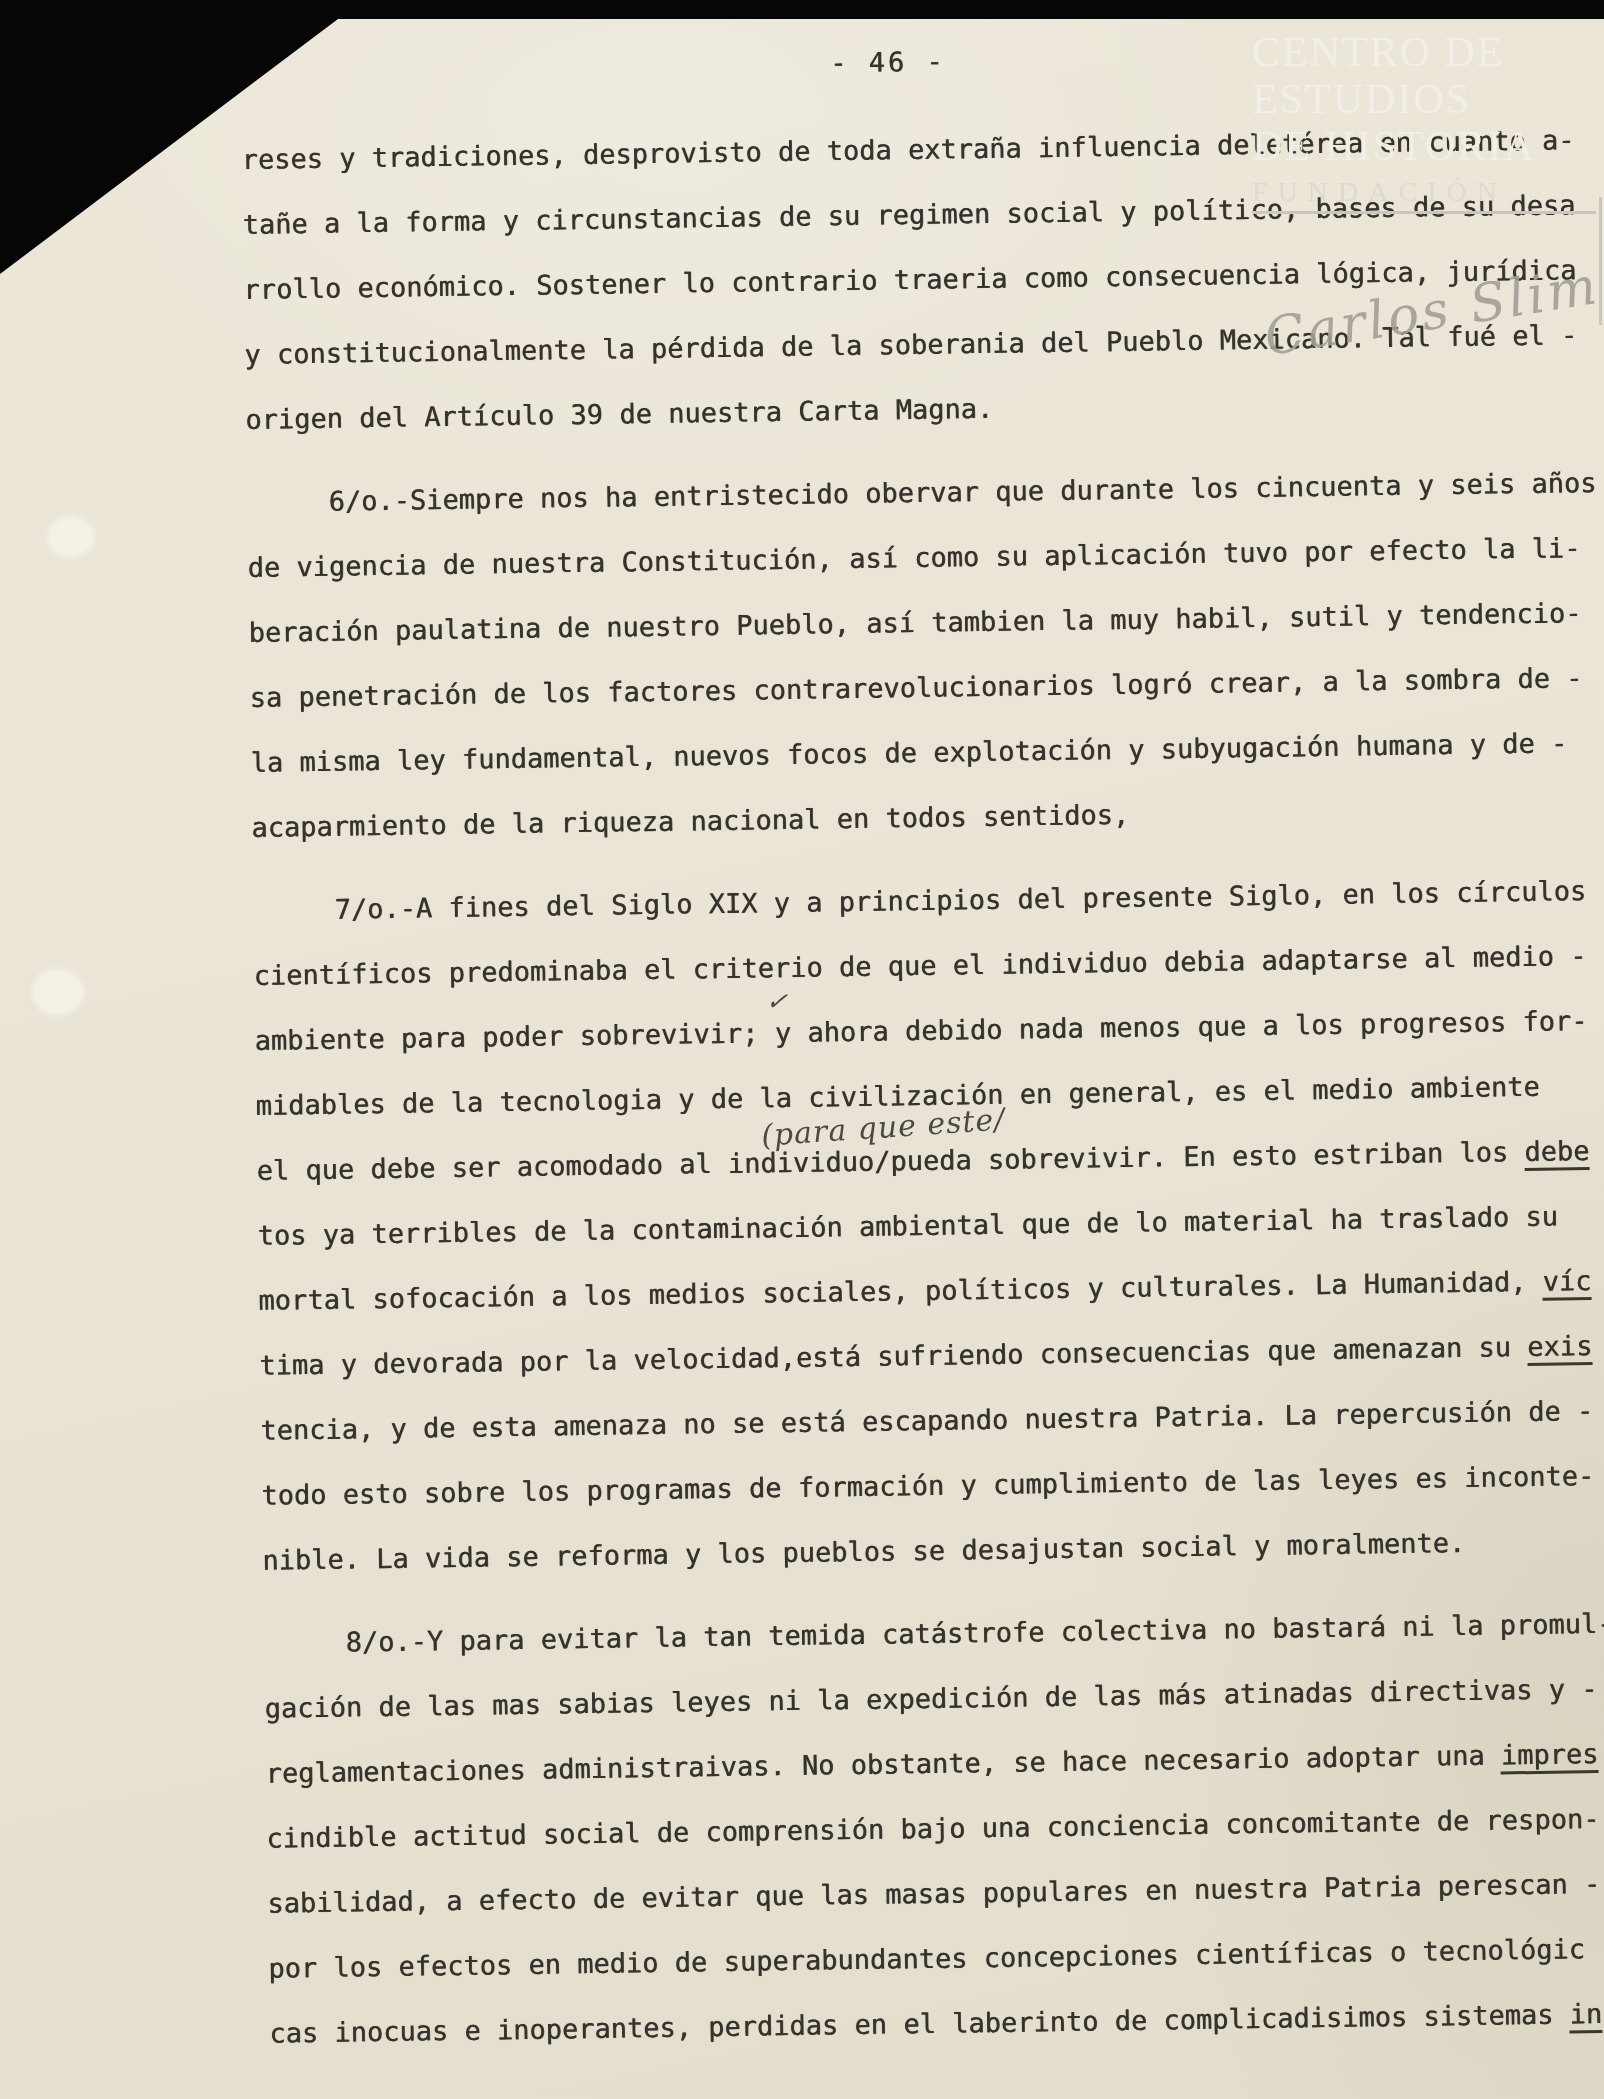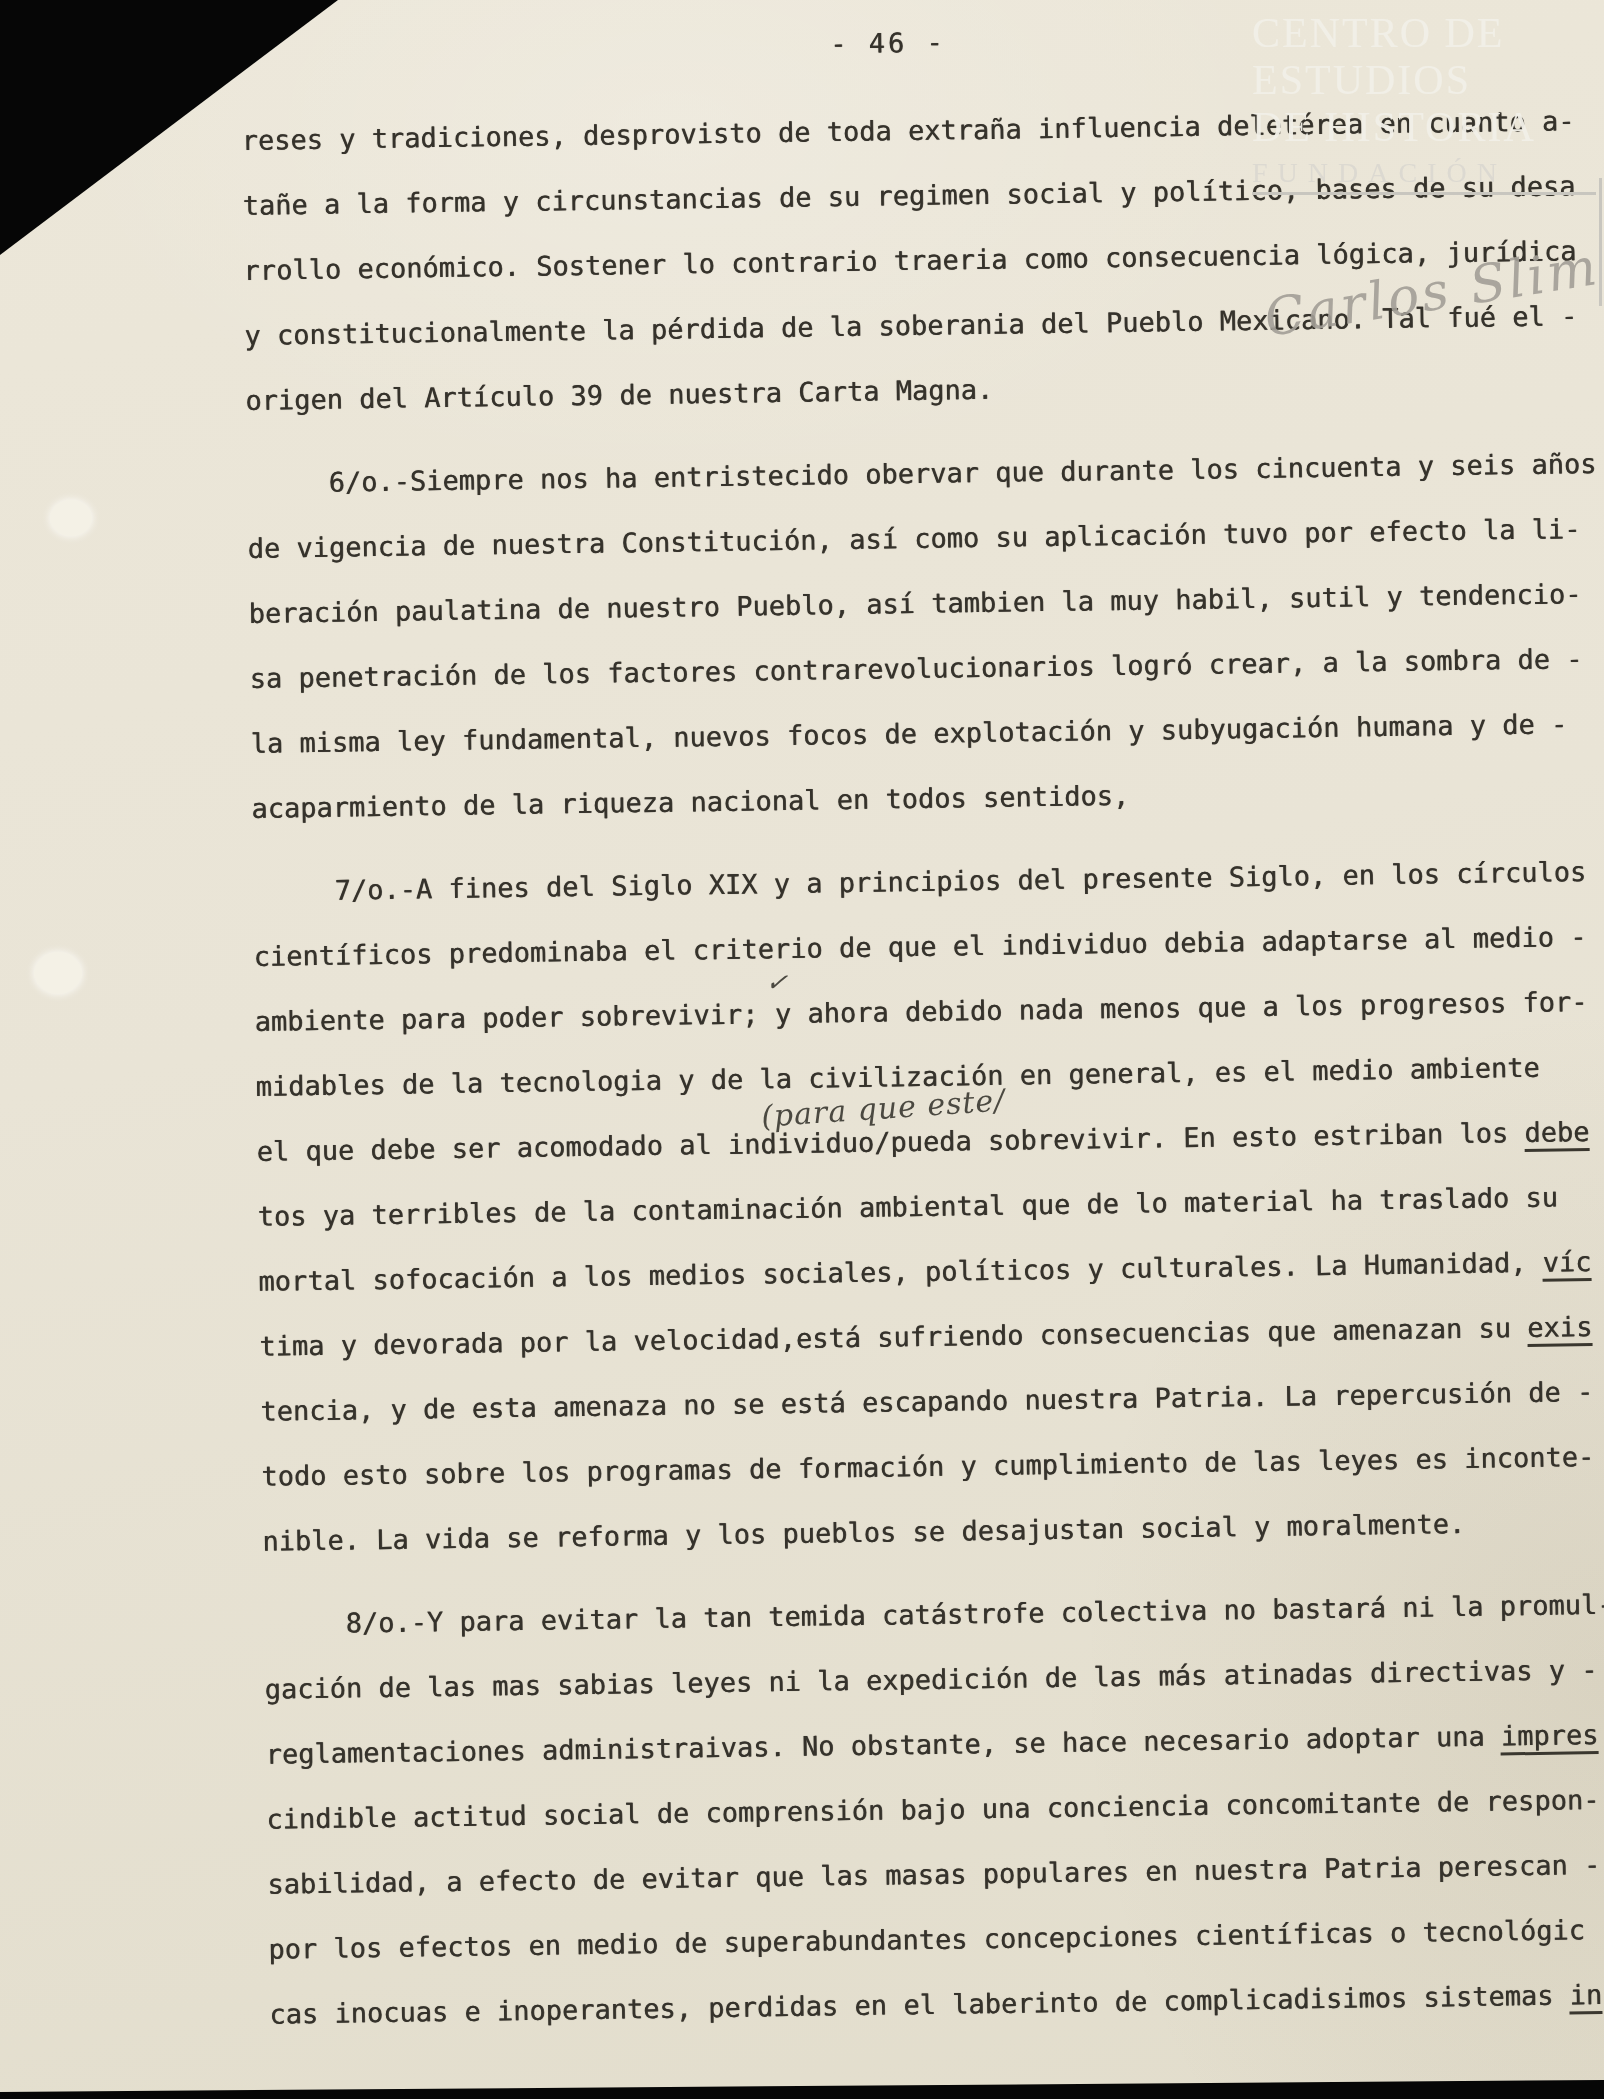--- a/index.html
+++ b/index.html
@@ -5,20 +5,21 @@
   html,body{margin:0;padding:0;background:#060606;}
   .scan{position:relative;width:1604px;height:2099px;background:#060606;overflow:hidden;}
 
   .paper{
     position:absolute;inset:0;
     background:
       radial-gradient(ellipse 900px 520px at 42% 6%, rgba(255,255,255,0.16), transparent 70%),
       radial-gradient(ellipse 700px 900px at 100% 80%, rgba(120,104,70,0.10), transparent 75%),
       linear-gradient(168deg,#ece7d9 0%,#e9e4d6 45%,#e2ddcc 100%);
     clip-path: polygon(338px 0px, 1604px 0px, 1604px 2080px, 0px 2092px, 0px 255px);
+    margin-top: 19px;
   }
 
   .hole{position:absolute;border-radius:50%;background:#f4f1e6;box-shadow:0 0 8px rgba(255,255,254,0.9);}
   .hole-1{left:50px;top:500px;width:42px;height:36px;}
   .hole-2{left:34px;top:952px;width:48px;height:42px;}
 
   .textblock{
     position:absolute;left:240px;top:36px;width:1372px;
     transform:rotate(-0.85deg);transform-origin:0 0;
     font-family:"DejaVu Sans Mono","Liberation Mono",monospace;

